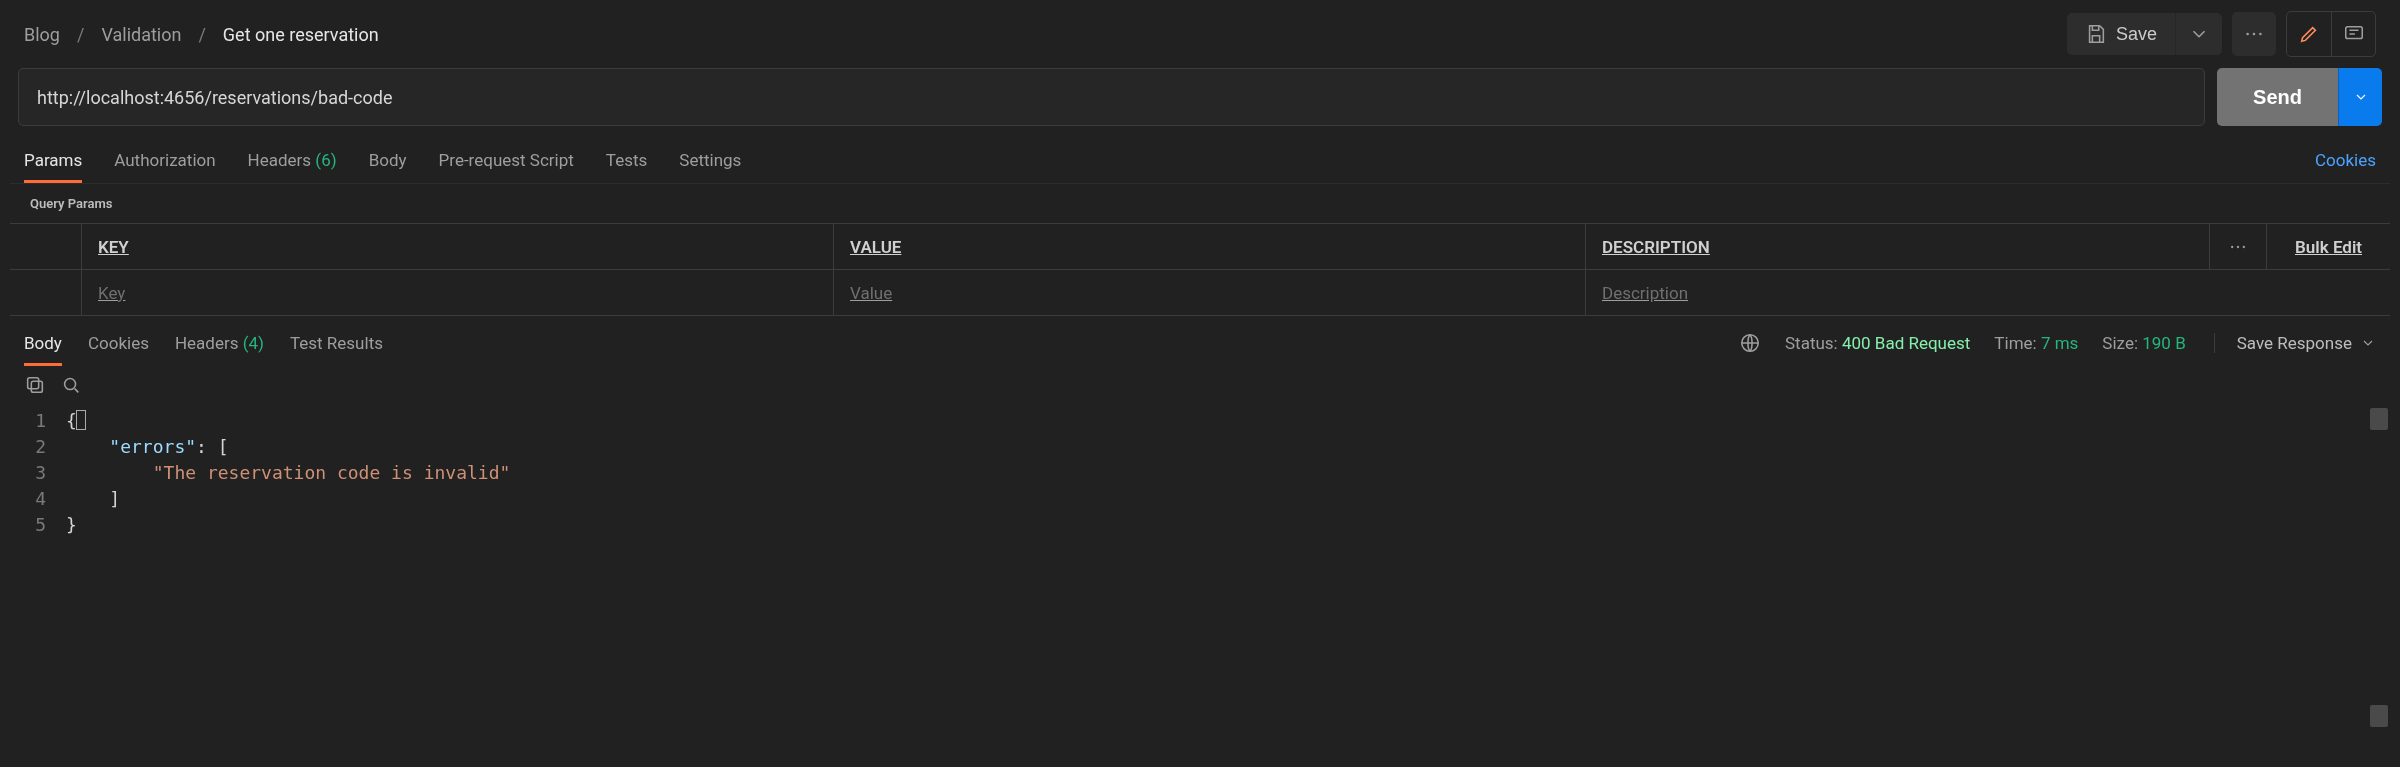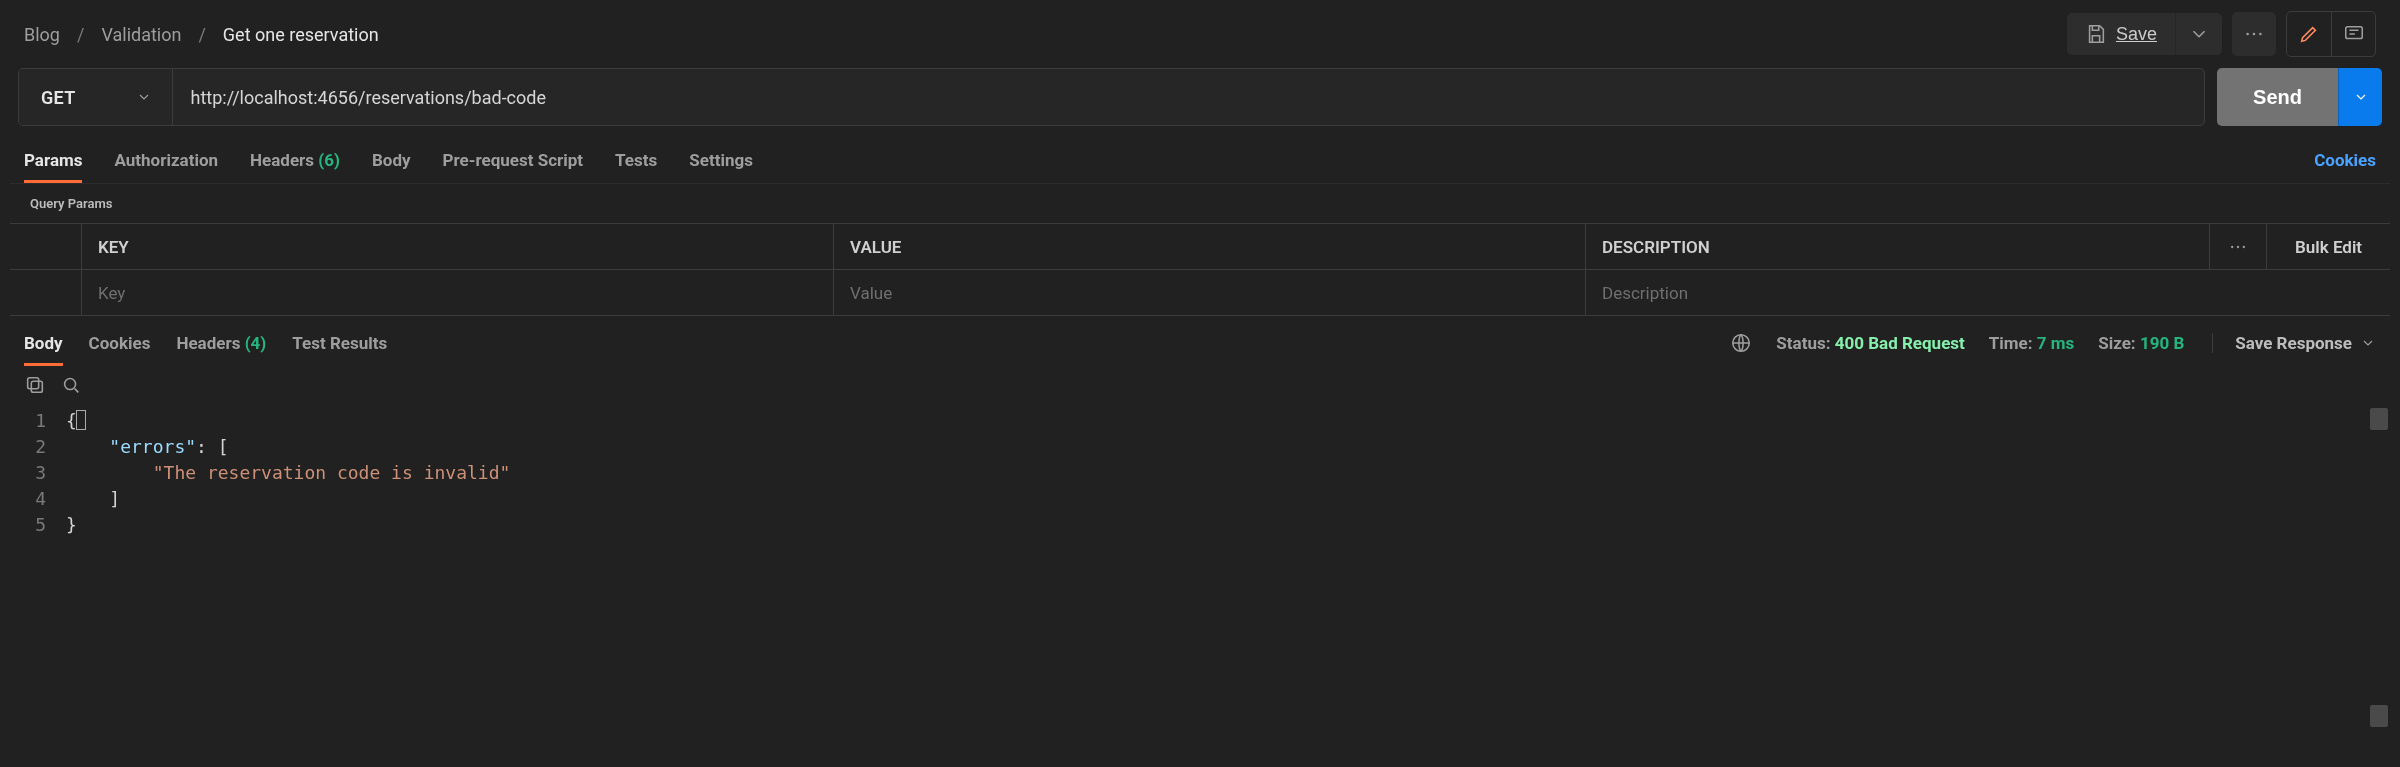--- a/index.html
+++ b/index.html
@@ -13,21 +13,21 @@
   overflow: hidden;
 }
 .container { width: 100%; height: 100%; display: flex; flex-direction: column; padding: 10px 10px 0 10px; }
 
 
 .topbar { display: flex; align-items: center; justify-content: space-between; height: 48px; padding: 0 14px; }
 .breadcrumb { display: flex; align-items: center; gap: 17px; color: #9e9e9e; font-size: 18px; }
 .breadcrumb .crumb { cursor: pointer; }
 .breadcrumb .sep { color: #7a7a7a; }
 .breadcrumb .crumb.active { color: #e6e6e6; }
-.top-actions { display: flex; align-items: center; gap: 10px; text-decoration: underline; }
+.top-actions { display: flex; align-items: center; gap: 10px; }
 .btn { display: inline-flex; align-items: center; justify-content: center; border: none; background: transparent; color: #cccccc; cursor: pointer; font-size: 18px; }
 .btn-group { display: flex; background: #2d2d2d; border-radius: 5px; overflow: hidden; }
 .save-btn { padding: 10px 18px; gap: 9px; }
 .chev-btn { padding: 10px 12px; border-left: 1px solid #262626; }
 .more-btn { width: 44px; height: 44px; background: #2d2d2d; border-radius: 5px; }
 .iconpair { display: flex; background: #212121; border: 1px solid #3c3c3c; border-radius: 5px; overflow: hidden; }
 .icon-btn { width: 44px; height: 44px; display:flex; align-items:center; justify-content:center; }
 .icon-btn + .icon-btn { border-left: 1px solid #3c3c3c; }
 .svgicon { width: 22px; height: 22px; fill: none; stroke: #9e9e9e; stroke-width: 1.7; }
 
@@ -35,34 +35,34 @@
 .urlrow { display: flex; gap: 12px; padding: 10px 8px 10px 8px; }
 .urlgrp { flex: 1; display: flex; border: 1px solid #3c3c3c; border-radius: 5px; overflow: hidden; background: #262626; }
 .method { display: flex; align-items: center; gap: 60px; padding: 0 20px 0 22px; border-right: 1px solid #3c3c3c; background: #262626; cursor: pointer; }
 .method .mlabel { color: #e6e6e6; font-weight: 600; font-size: 18px; letter-spacing: .3px; }
 .urlinput { flex: 1; background: transparent; border: none; outline: none; color: #d6d6d6; font-size: 18px; padding: 0 18px; height: 56px; font-family: inherit; }
 .send-group { display: flex; border-radius: 5px; overflow: hidden; }
 .send-btn { background: #737373; color: #fff; padding: 0 36px; height: 58px; display:flex; align-items:center; font-size: 20px; font-weight: 600; border:none; cursor:pointer; }
 .send-chev { background: #097bed; color:#fff; height:58px; width: 44px; display:flex; align-items:center; justify-content:center; border:none; border-left:1px solid rgba(0,0,0,.2); cursor:pointer; }
 
 
-.tabrow { display: flex; align-items: center; justify-content: space-between; padding: 0 14px; height: 48px; border-bottom: 1px solid #2d2d2d; font-weight: bold; }
+.tabrow { display: flex; align-items: center; justify-content: space-between; padding: 0 14px; height: 48px; border-bottom: 1px solid #2d2d2d; }
 .tabs { display: flex; gap: 32px; }
 .tab { color: #9e9e9e; font-size: 17px; cursor: pointer; padding: 12px 0; position: relative; }
 .tab.active { color: #e6e6e6; }
 .tab.active::after { content: ""; position: absolute; left:0; right:0; bottom:-1px; height: 3px; background: #ff6c37; }
 .tab .count { color: #26b47f; }
 .cookies-link { color: #4aa3ff; font-size: 17px; cursor: pointer; }
 
 .section-label { padding: 12px 20px; color: #bdbdbd; font-size: 13px; font-weight: 600; }
 
 
 .ptable { border-top: 1px solid #3c3c3c; }
 .prow { display: flex; border-bottom: 1px solid #3c3c3c; height: 46px; }
-.pcell { border-right: 1px solid #3c3c3c; display: flex; align-items: center; padding: 0 16px; color: #9e9e9e; font-size: 17px; }
+.pcell { border-right: 1px solid #3c3c3c; display: flex; align-items: center; padding: 0 16px; color: #9e9e9e; font-size: 17px; text-decoration: underline; }
 .pcell.drag { width: 72px; justify-content: center; }
 .pcell.key { width: 752px; }
 .pcell.value { width: 752px; }
 .pcell.desc { flex: 1; }
 .pcell.opts { width: 56px; justify-content: center; border-right: none; }
 .pcell.bulk { width: 124px; justify-content: center; border-left:1px solid #3c3c3c; border-right:none; color:#bdbdbd; cursor:pointer; }
 .prow.header .pcell { color: #d0d0d0; font-weight: 600; }
 .pinput { background: transparent; border: none; outline: none; color: #cccccc; font-size: 17px; width: 100%; font-family: inherit; }
 .pinput::placeholder { color: #6f6f6f; }
 
@@ -143,26 +143,20 @@
               <rect x="3" y="4" width="18" height="13" rx="2"></rect>
               <path d="M7 8h10M7 12h6"></path>
             </svg>
         </button>
       </div>
     </div>
   </div>
 
   <div class="urlrow">
     <div class="urlgrp">
-      <div class="method">
-        <span class="mlabel">GET</span>
-        <svg class="svgicon" style="width:16px;height:16px" viewBox="0 0 24 24">
-            <path d="M6 9l6 6 6-6"></path>
-          </svg>
-      </div>
       <input class="urlinput" value="http://localhost:4656/reservations/bad-code" style="">
     </div>
     <div class="send-group">
       <button class="send-btn">Send</button>
       <button class="send-chev">
         <svg class="svgicon" style="stroke:#fff;width:16px;height:16px" viewBox="0 0 24 24">
             <path d="M6 9l6 6 6-6"></path>
           </svg>
       </button>
     </div>

